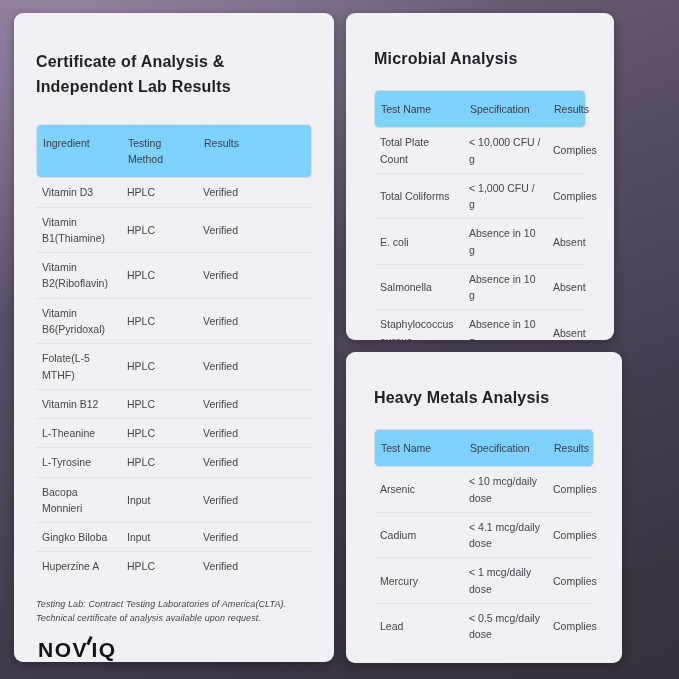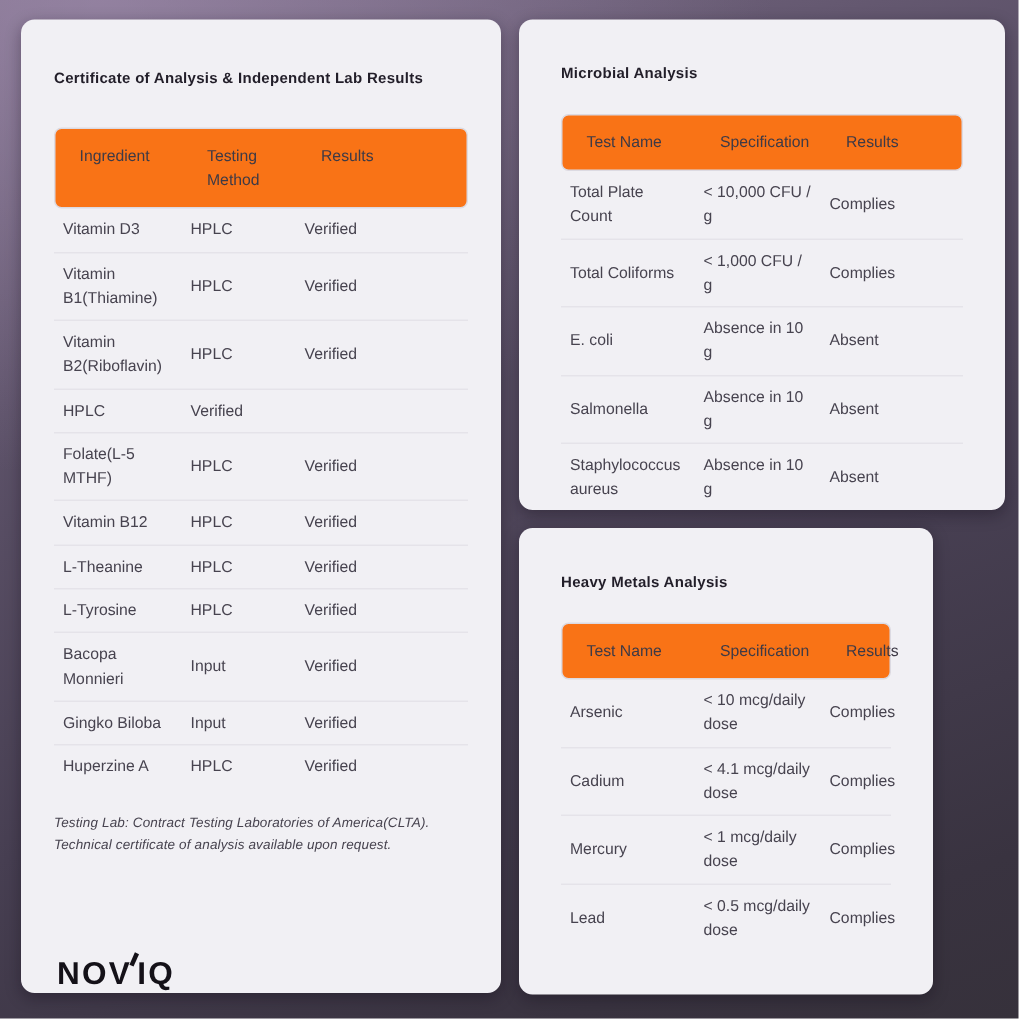--- a/index.html
+++ b/index.html
@@ -8,30 +8,30 @@
     font-family:"Liberation Sans","DejaVu Sans",sans-serif;
     background:
       radial-gradient(120% 85% at 10% 0%, rgba(168,148,182,0.55), rgba(0,0,0,0) 55%),
       linear-gradient(160deg,#7b6c87 0%,#5d5269 30%,#473f52 62%,#393340 88%,#36313b 100%);
   }
   .card{
     position:absolute;background:#f1f0f4;border-radius:9px;
     box-shadow:0 3px 10px rgba(15,10,20,0.35);box-sizing:border-box;overflow:hidden;
   }
   #certificate-card{left:14px;top:13px;width:320px;height:649px;padding:24px 22px;}
-  #microbial-card{left:346px;top:13px;width:324px;height:327px;padding:21px 28px;}
+  #microbial-card{left:346px;top:13px;width:268px;height:327px;padding:21px 28px;}
   #metals-card{left:346px;top:352px;width:276px;height:311px;padding:21px 28px;}
   .card-title{
-    font-size:10px;font-weight:700;color:#221e29;line-height:1.55;letter-spacing:0.2px;
+    font-size:16px;font-weight:700;color:#221e29;line-height:1.55;letter-spacing:0.2px;
   }
   .tbl{margin-top:18px;font-size:10.5px;color:#47434f;}
   #certificate-card .tbl{margin-top:24px;}
   .thead{
-    border:1px solid #dcdae2;border-radius:5px;padding:10px 16px;display:grid;
-    color:#3e3a46;background:#f97316;
+    border:1px solid #dcdae2;border-radius:5px;padding:10px 6px;display:grid;
+    color:#3e3a46;background:#7dd3fc;
   }
   .trow{display:grid;padding:6px 6px;border-bottom:1px solid #e5e3e9;align-items:center;}
   .tbl .trow:last-child{border-bottom:none;}
   .grid-left{grid-template-columns:85px 76px 1fr;}
   .grid-right{grid-template-columns:89px 84px 1fr;}
   .cell{padding-right:12px;line-height:1.55;}
   .footnote{
     margin-top:16px;font-size:9px;line-height:1.6;color:#47434f;letter-spacing:0.1px;font-style:italic;
   }
   .logo{
@@ -64,20 +64,21 @@
           <div class="cell">Vitamin B1(Thiamine)</div>
           <div class="cell">HPLC</div>
           <div class="cell">Verified</div>
         </div>
         <div class="trow grid-left">
           <div class="cell">Vitamin B2(Riboflavin)</div>
           <div class="cell">HPLC</div>
           <div class="cell">Verified</div>
         </div>
         <div class="trow grid-left">
+          <div class="cell">Vitamin B6(Pyridoxal)</div>
           <div class="cell">HPLC</div>
           <div class="cell">Verified</div>
         </div>
         <div class="trow grid-left">
           <div class="cell">Folate(L-5 MTHF)</div>
           <div class="cell">HPLC</div>
           <div class="cell">Verified</div>
         </div>
         <div class="trow grid-left">
           <div class="cell">Vitamin B12</div>

